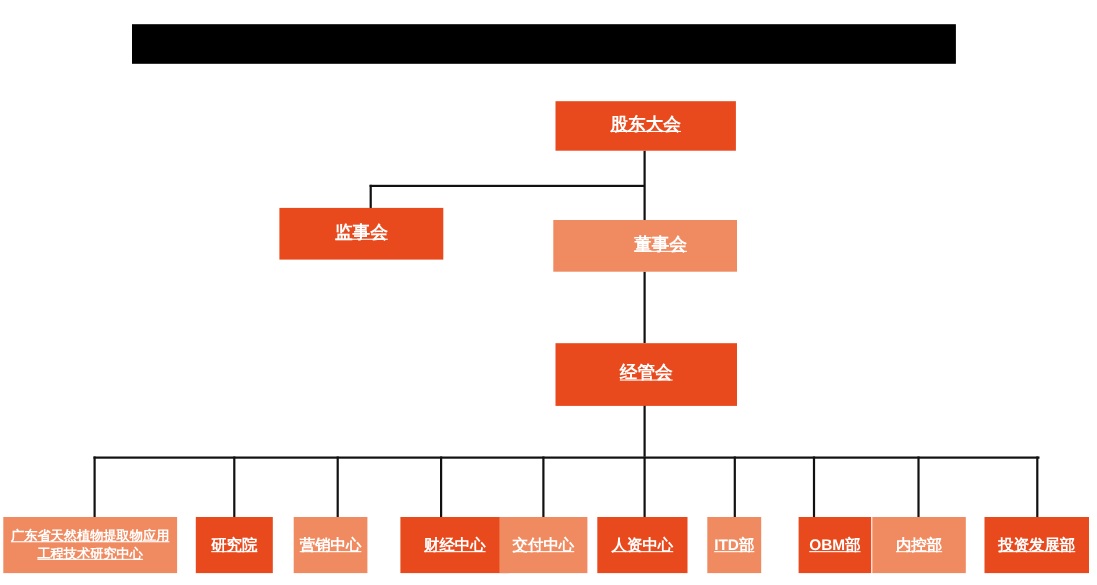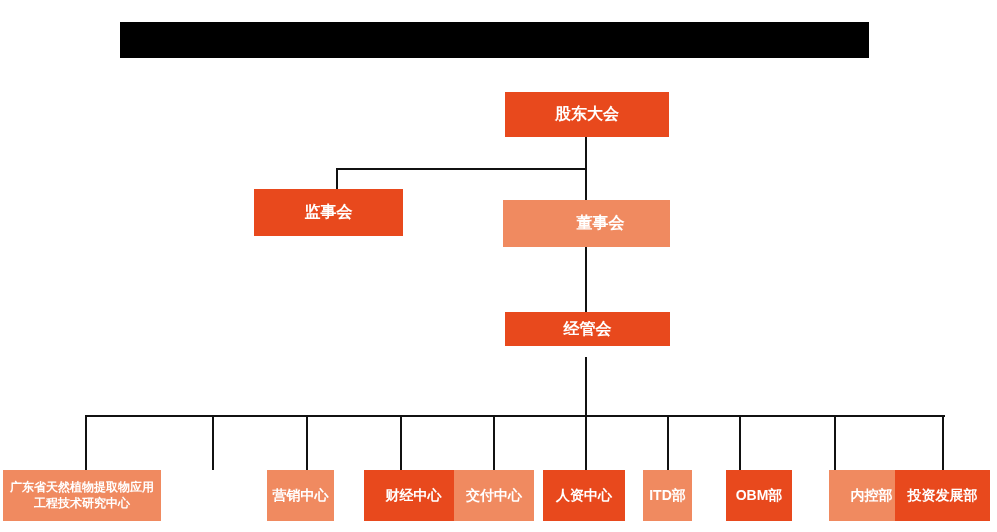--- a/index.html
+++ b/index.html
@@ -27,41 +27,42 @@
     position: absolute;
     display: flex;
     align-items: center;
     justify-content: center;
     text-align: center;
     color: var(--text, #ffffff);
     font-weight: bold;
     font-size: 16px;
     line-height: 1.3;
     box-sizing: border-box;
+    text-decoration: underline;
   }
   .node.primary   { background: var(--box-primary, #E8491D); }
   .node.secondary { background: var(--box-secondary, #F08A60); }
 
   
   .n-shareholders { left: 505px; top: 92px;  width: 164px; height: 45px; }
   .n-supervisory  { left: 254px; top: 189px; width: 149px; height: 47px; }
   .n-board        { left: 503px; top: 200px; width: 167px; height: 47px; padding-left: 28px; }
-  .n-management   { left: 505px; top: 312px; width: 165px; height: 34px; }
+  .n-management   { left: 505px; top: 312px; width: 165px; height: 57px; }
 
   
   .dept { top: 470px; height: 51px; font-size: 14px; padding: 2px 4px; }
   .d0 { left: 3px;   width: 158px; font-size: 12px; }
   .d1 { left: 178px; width: 70px; }
   .d2 { left: 267px; width: 67px; }
   .d3 { left: 364px; width: 99px; }
   .d4 { left: 454px; width: 80px; }
   .d5 { left: 543px; width: 82px; }
   .d6 { left: 643px; width: 49px; }
   .d7 { left: 726px; width: 66px; }
-  .d8 { left: 829px; width: 85px; }
+  .d8 { left: 793px; width: 85px; }
   .d9 { left: 895px; width: 95px; }
 
   .line {
     position: absolute;
     background: var(--line, #111111);
   }
   .vline { width: 2px; }
   .hline { height: 2px; }
 
   
@@ -110,20 +111,21 @@
   <div class="node n-shareholders primary">股东大会</div>
 
   <div class="node n-supervisory primary">监事会</div>
 
   <div class="node n-board secondary">董事会</div>
 
   <div class="node n-management primary">经管会</div>
 
   <div class="node dept d0 secondary">广东省天然植物提取物应用工程技术研究中心</div>
 
+  <div class="node dept d1 primary">研究院</div>
 
   <div class="node dept d2 secondary">营销中心</div>
 
   <div class="node dept d3 primary">财经中心</div>
 
   <div class="node dept d4 secondary">交付中心</div>
 
   <div class="node dept d5 primary">人资中心</div>
 
   <div class="node dept d6 secondary">ITD部</div>

